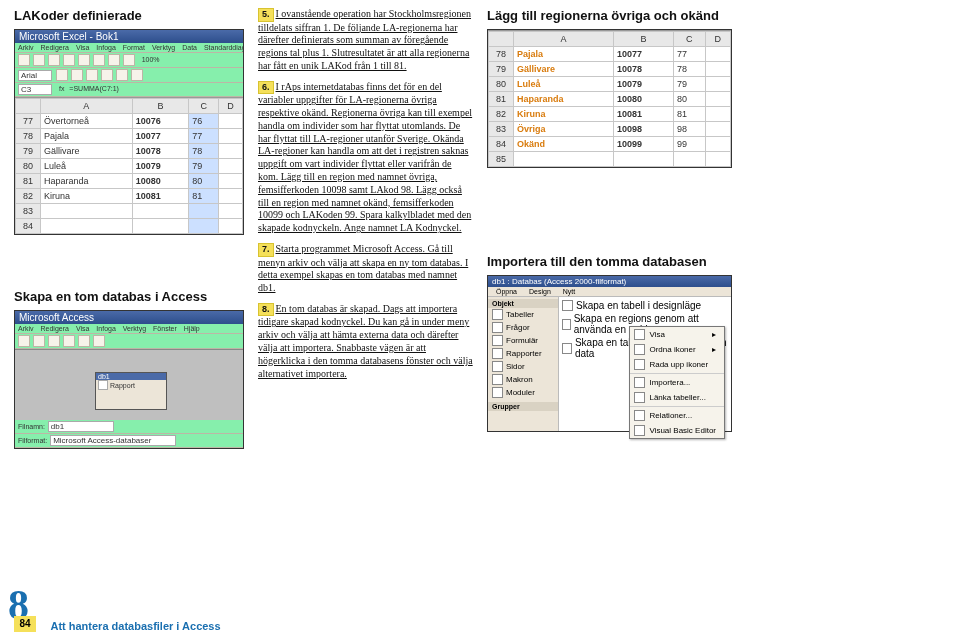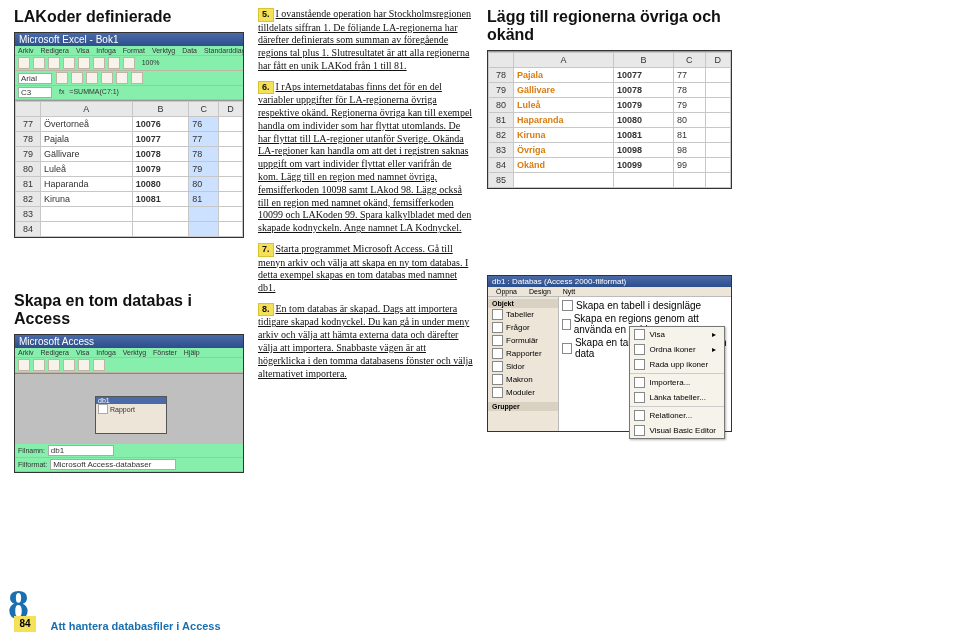--- a/index.html
+++ b/index.html
@@ -21,21 +21,21 @@
     display: flex;
     flex-direction: column;
   }
   .col-left { width: 230px; }
   .col-mid  { width: 215px; text-decoration: underline; }
   .col-right{ width: 245px; }
 
   .caption {
     font-family: Arial, sans-serif;
     font-weight: bold;
-    font-size: 16px;
+    font-size: 13px;
     color: #111;
     margin-bottom: 6px;
   }
 
   
   .app-shot {
     border: 1px solid #333;
     background: #efe9dc;
     font-family: Arial, sans-serif;
     font-size: 8px;
@@ -500,20 +500,21 @@
                 <td></td>
                 <td></td>
               </tr>
         </tbody>
           </table>
       </div>
     </div>
 
     <div style="height:86px;"></div>
 
+    <div class="caption">Importera till den tomma databasen</div>
 
     <div class="db-window" style="position:relative;">
       <div class="db-title">db1 : Databas (Access 2000-filformat)</div>
       <div class="db-tools">
         <span class="iconbtn"></span><span>Öppna</span>
         <span class="iconbtn"></span><span>Design</span>
         <span class="iconbtn"></span><span>Nytt</span>
       </div>
       <div class="db-split">
         <div class="db-side">

